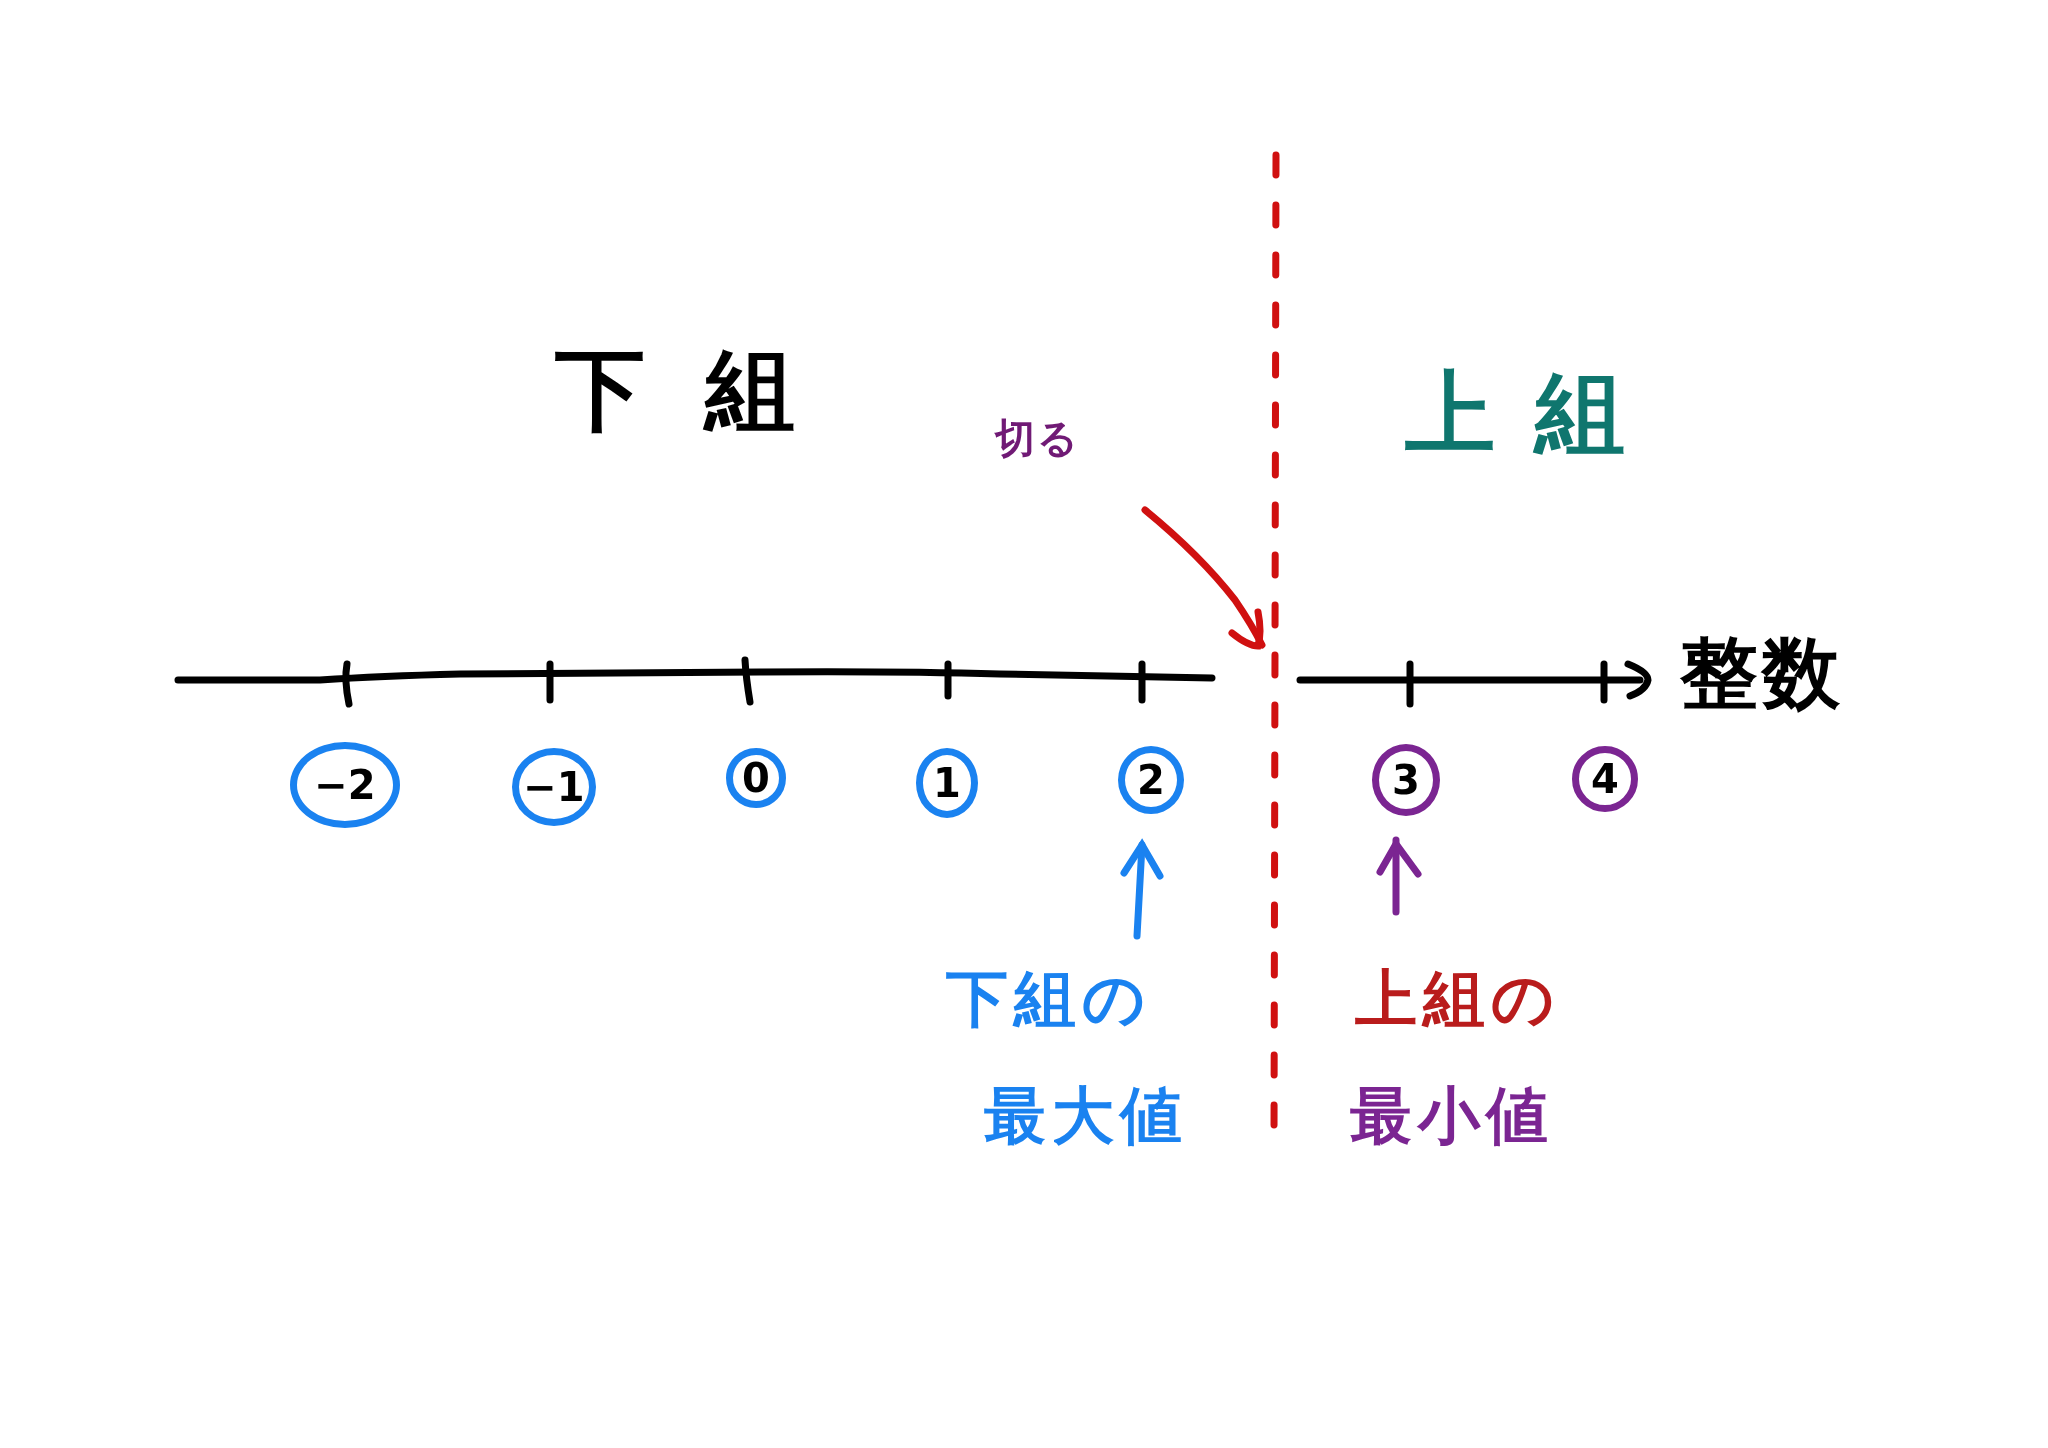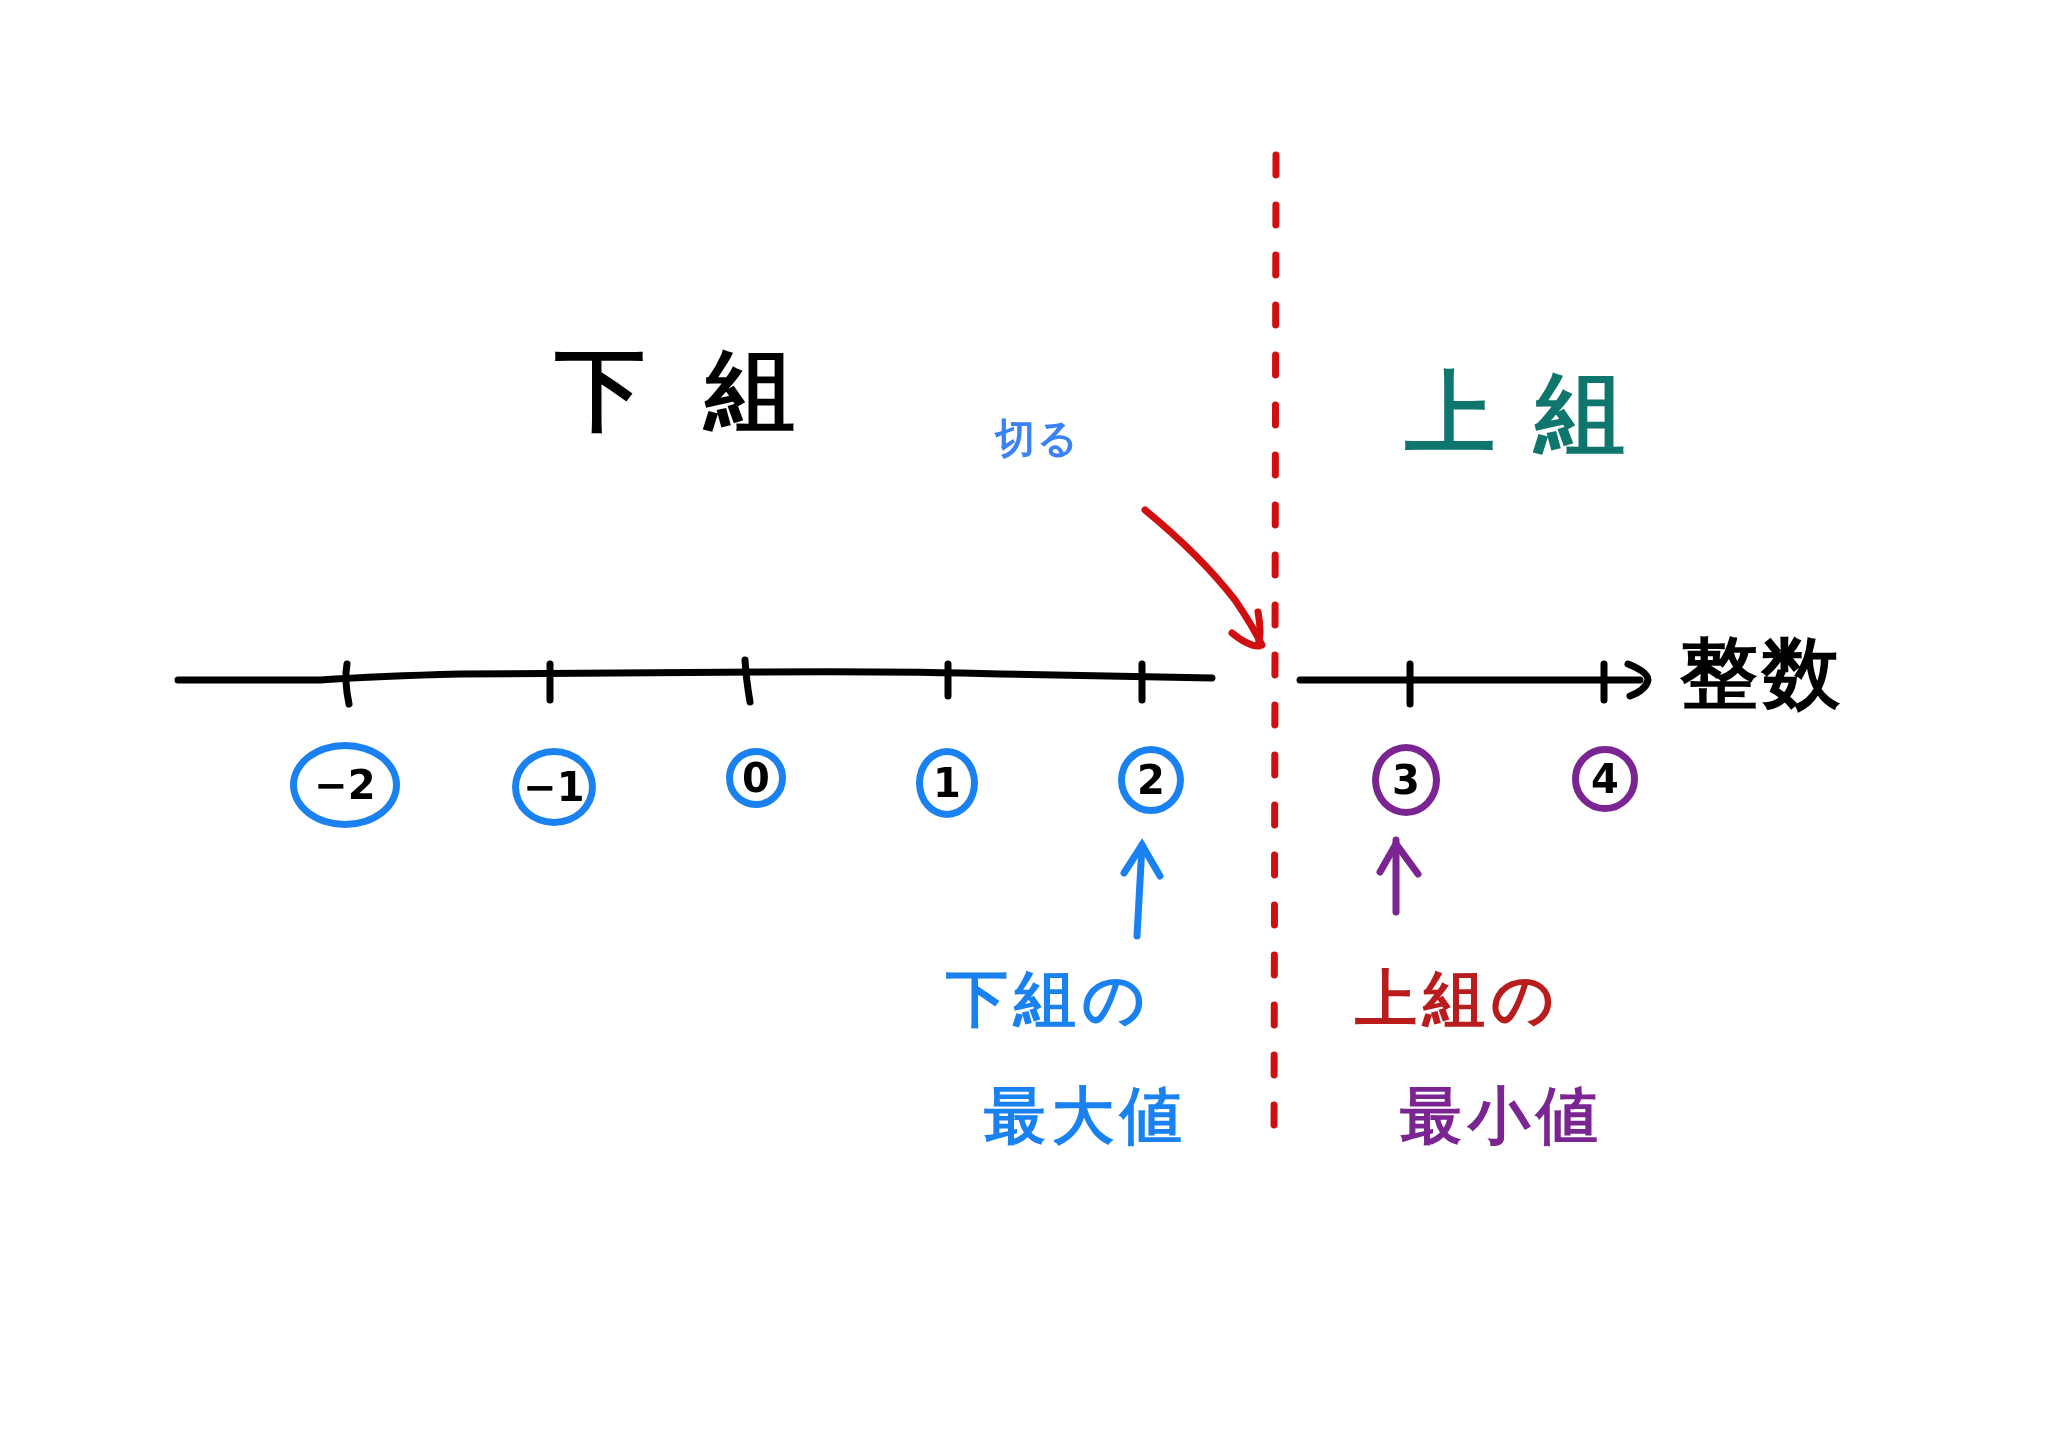--- a/index.html
+++ b/index.html
@@ -47,21 +47,21 @@
       font-size: 78px;
       letter-spacing: 4px;
     }
     .caption {
       font-size: 62px;
       letter-spacing: 6px;
     }
     .caption-lower-1 { left: 946px;  top: 968px; }
     .caption-lower-2 { left: 940px;  top: 1085px; margin-left: 44px; }
     .caption-upper-1 { left: 1355px; top: 968px; }
-    .caption-upper-2 { left: 1400px; top: 1085px; }
+    .caption-upper-2 { left: 1350px; top: 1085px; }
 
     .num {
       position: absolute;
       width: 80px;
       height: 80px;
       display: flex;
       align-items: center;
       justify-content: center;
       font-family: "DejaVu Sans", sans-serif;
       font-weight: bold;
@@ -118,20 +118,20 @@
 <div class="num" style="left:512px; top:748px; width:84px; height:78px; border-color:#1a82f0;">−1</div>
 <div class="num" style="left:726px; top:748px; width:60px; height:60px; border-color:#1a82f0;">0</div>
 <div class="num" style="left:916px; top:748px; width:62px; height:70px; border-color:#1a82f0;">1</div>
 <div class="num" style="left:1118px; top:746px; width:66px; height:68px; border-color:#1a82f0;">2</div>
 <div class="num" style="left:1372px; top:744px; width:68px; height:72px; border-color:#7b2592;">3</div>
 <div class="num" style="left:1572px; top:746px; width:66px; height:66px; border-color:#7b2592;">4</div>
 
 <div class="label group-lower-title" style="color:#000000;">下組</div>
 <div class="label group-upper-title" style="color:#0f766e;">上組</div>
 
-<div class="label cut-label" style="color:#3b82f6;">切る</div>
+<div class="label cut-label" style="color:#701a75;">切る</div>
 
 <div class="label axis-label" style="color:#000000;">整数</div>
 
 <div class="label caption caption-lower-1" style="color:#1a82f0;">下組の</div>
 <div class="label caption caption-lower-2" style="color:#1a82f0;">最大値</div>
 <div class="label caption caption-upper-1" style="color:#b91c1c;">上組の</div>
 <div class="label caption caption-upper-2" style="color:#7b2592;">最小値</div>
 
 </body></html>

